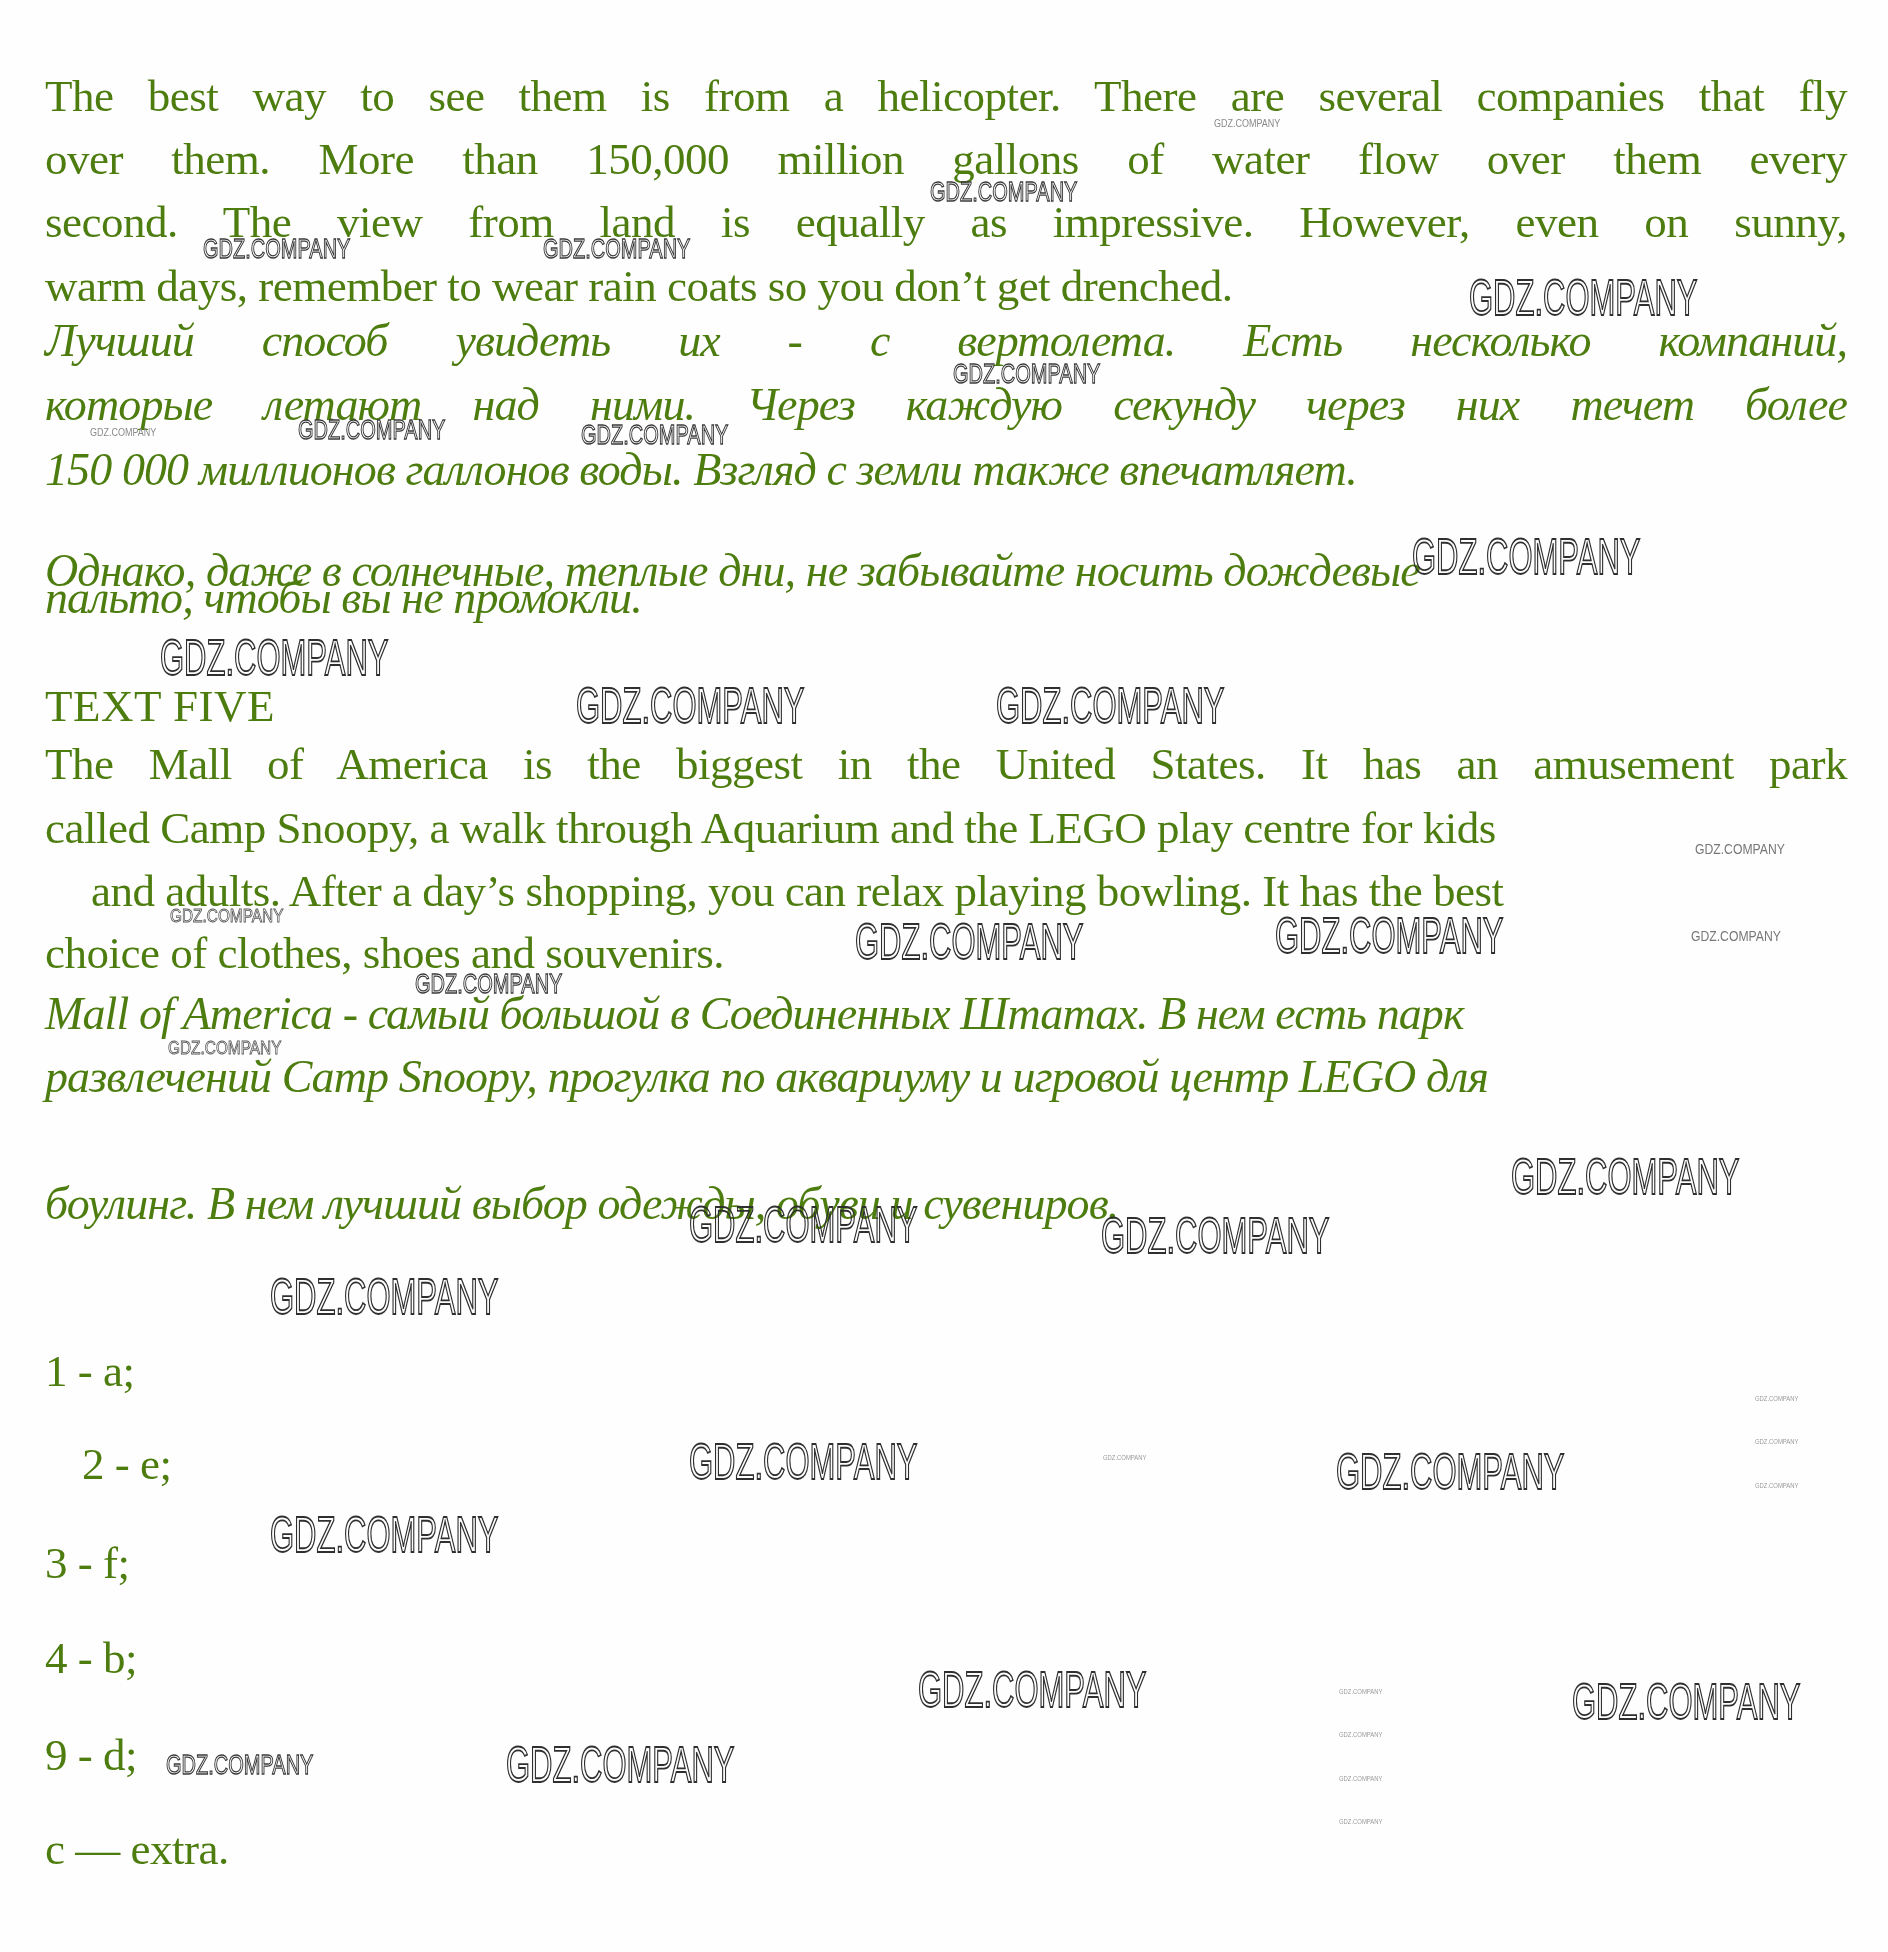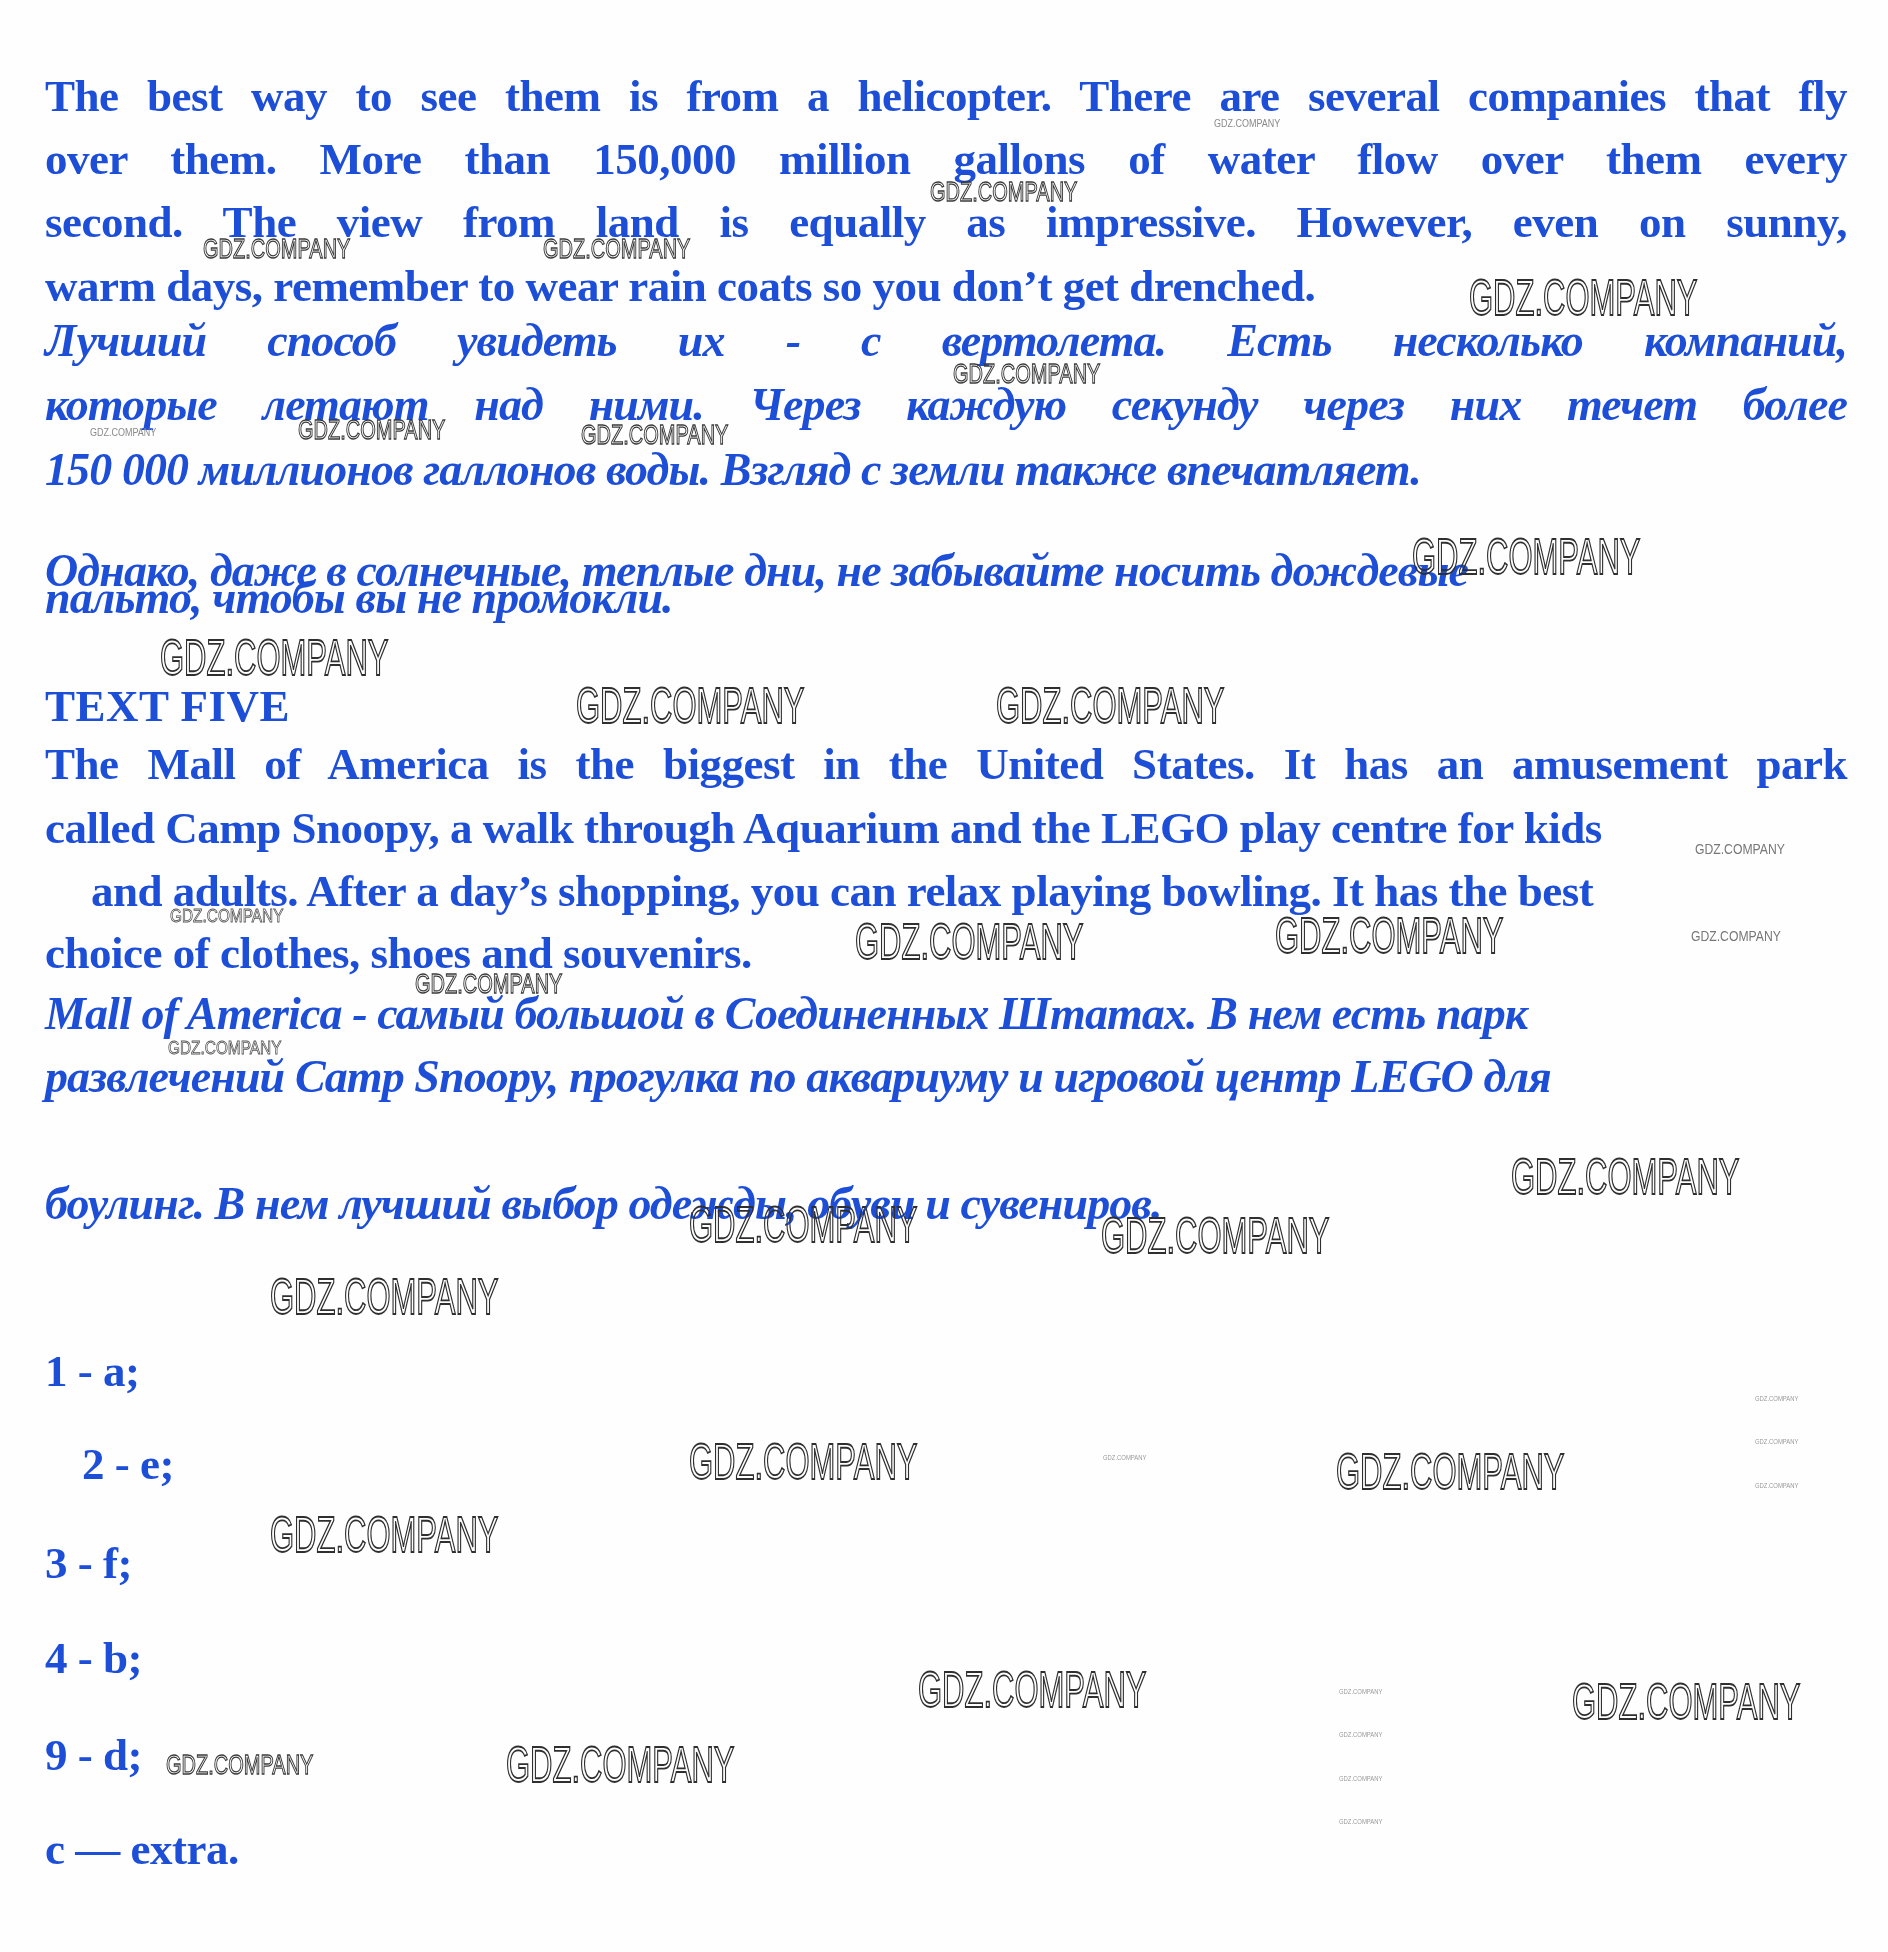--- a/index.html
+++ b/index.html
@@ -8,23 +8,22 @@
     position: relative;
     width: 1889px;
     height: 1952px;
     background: #fefefe;
     overflow: hidden;
     font-family: "Liberation Serif", serif;
   }
   .line {
     position: absolute;
     white-space: nowrap;
-    color: #1d4ed8;
+    color: #4d7c0f;
     line-height: 1.25;
-    font-weight: bold;
   }
   .st-en, .st-answer { font-size: 45px; letter-spacing: -0.5px; }
   .st-ru { font-size: 46px; font-style: italic; letter-spacing: -0.9px; }
   .st-heading { font-size: 45px; letter-spacing: 0.5px; }
   .just {
     white-space: normal;
     width: 1802px;
     text-align: justify;
     text-align-last: justify;
   }

